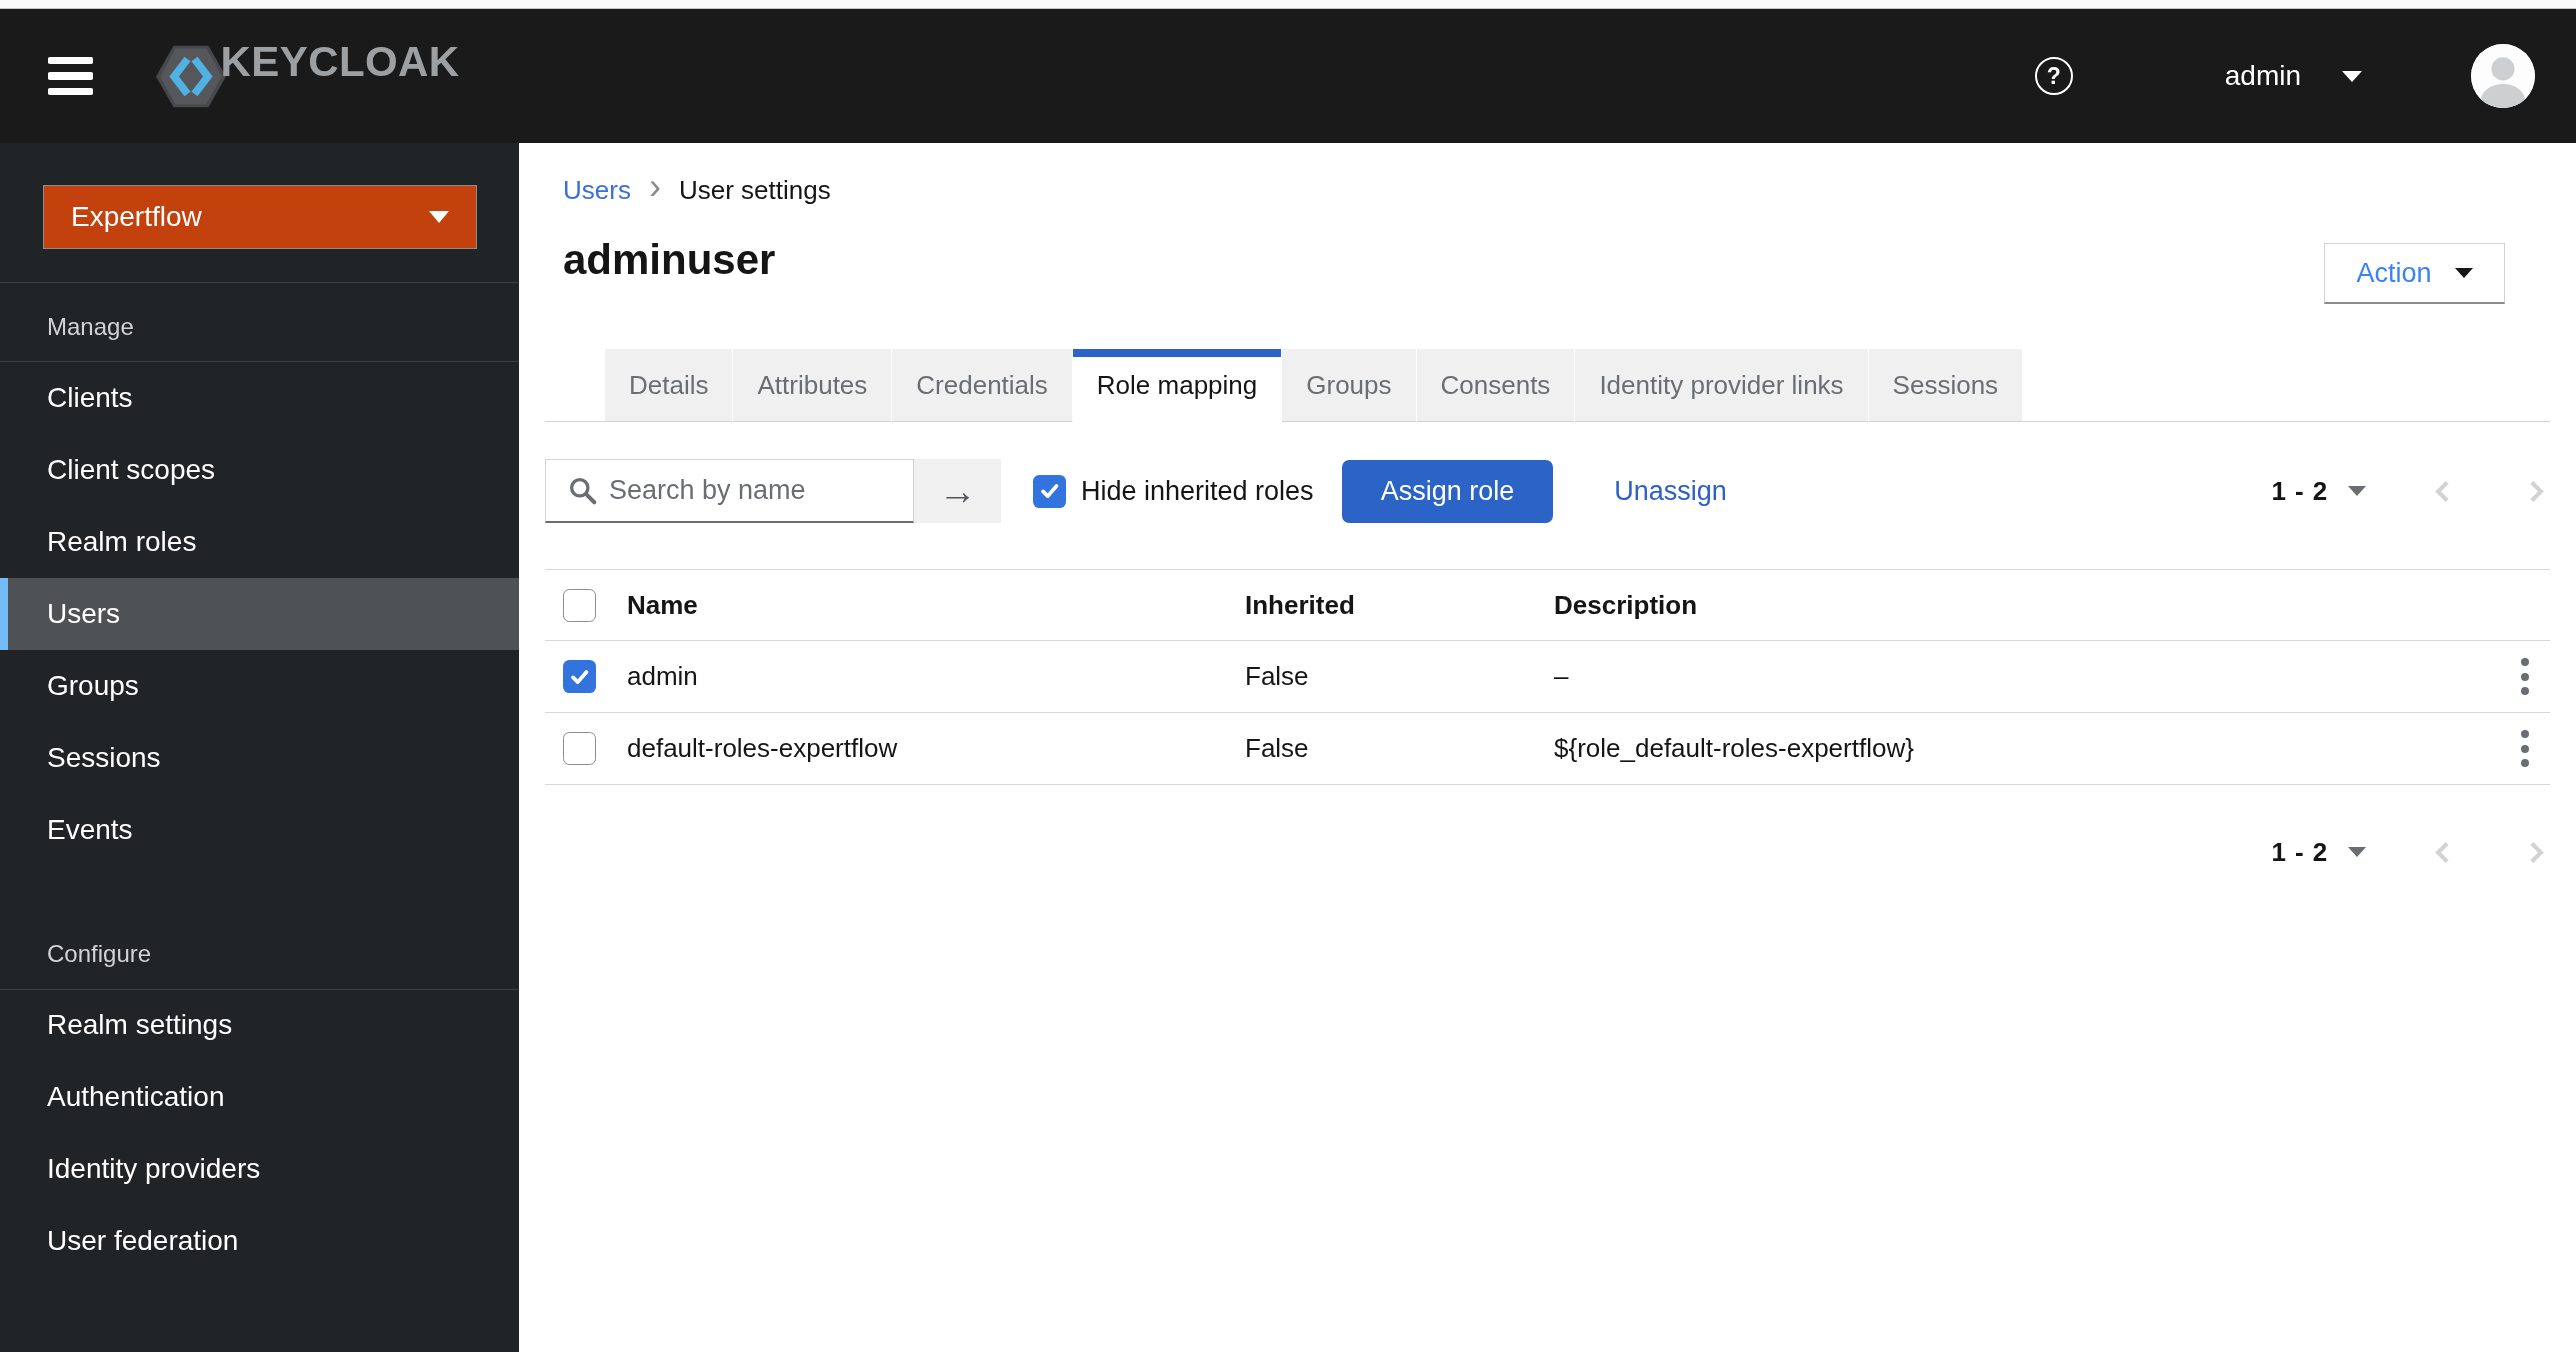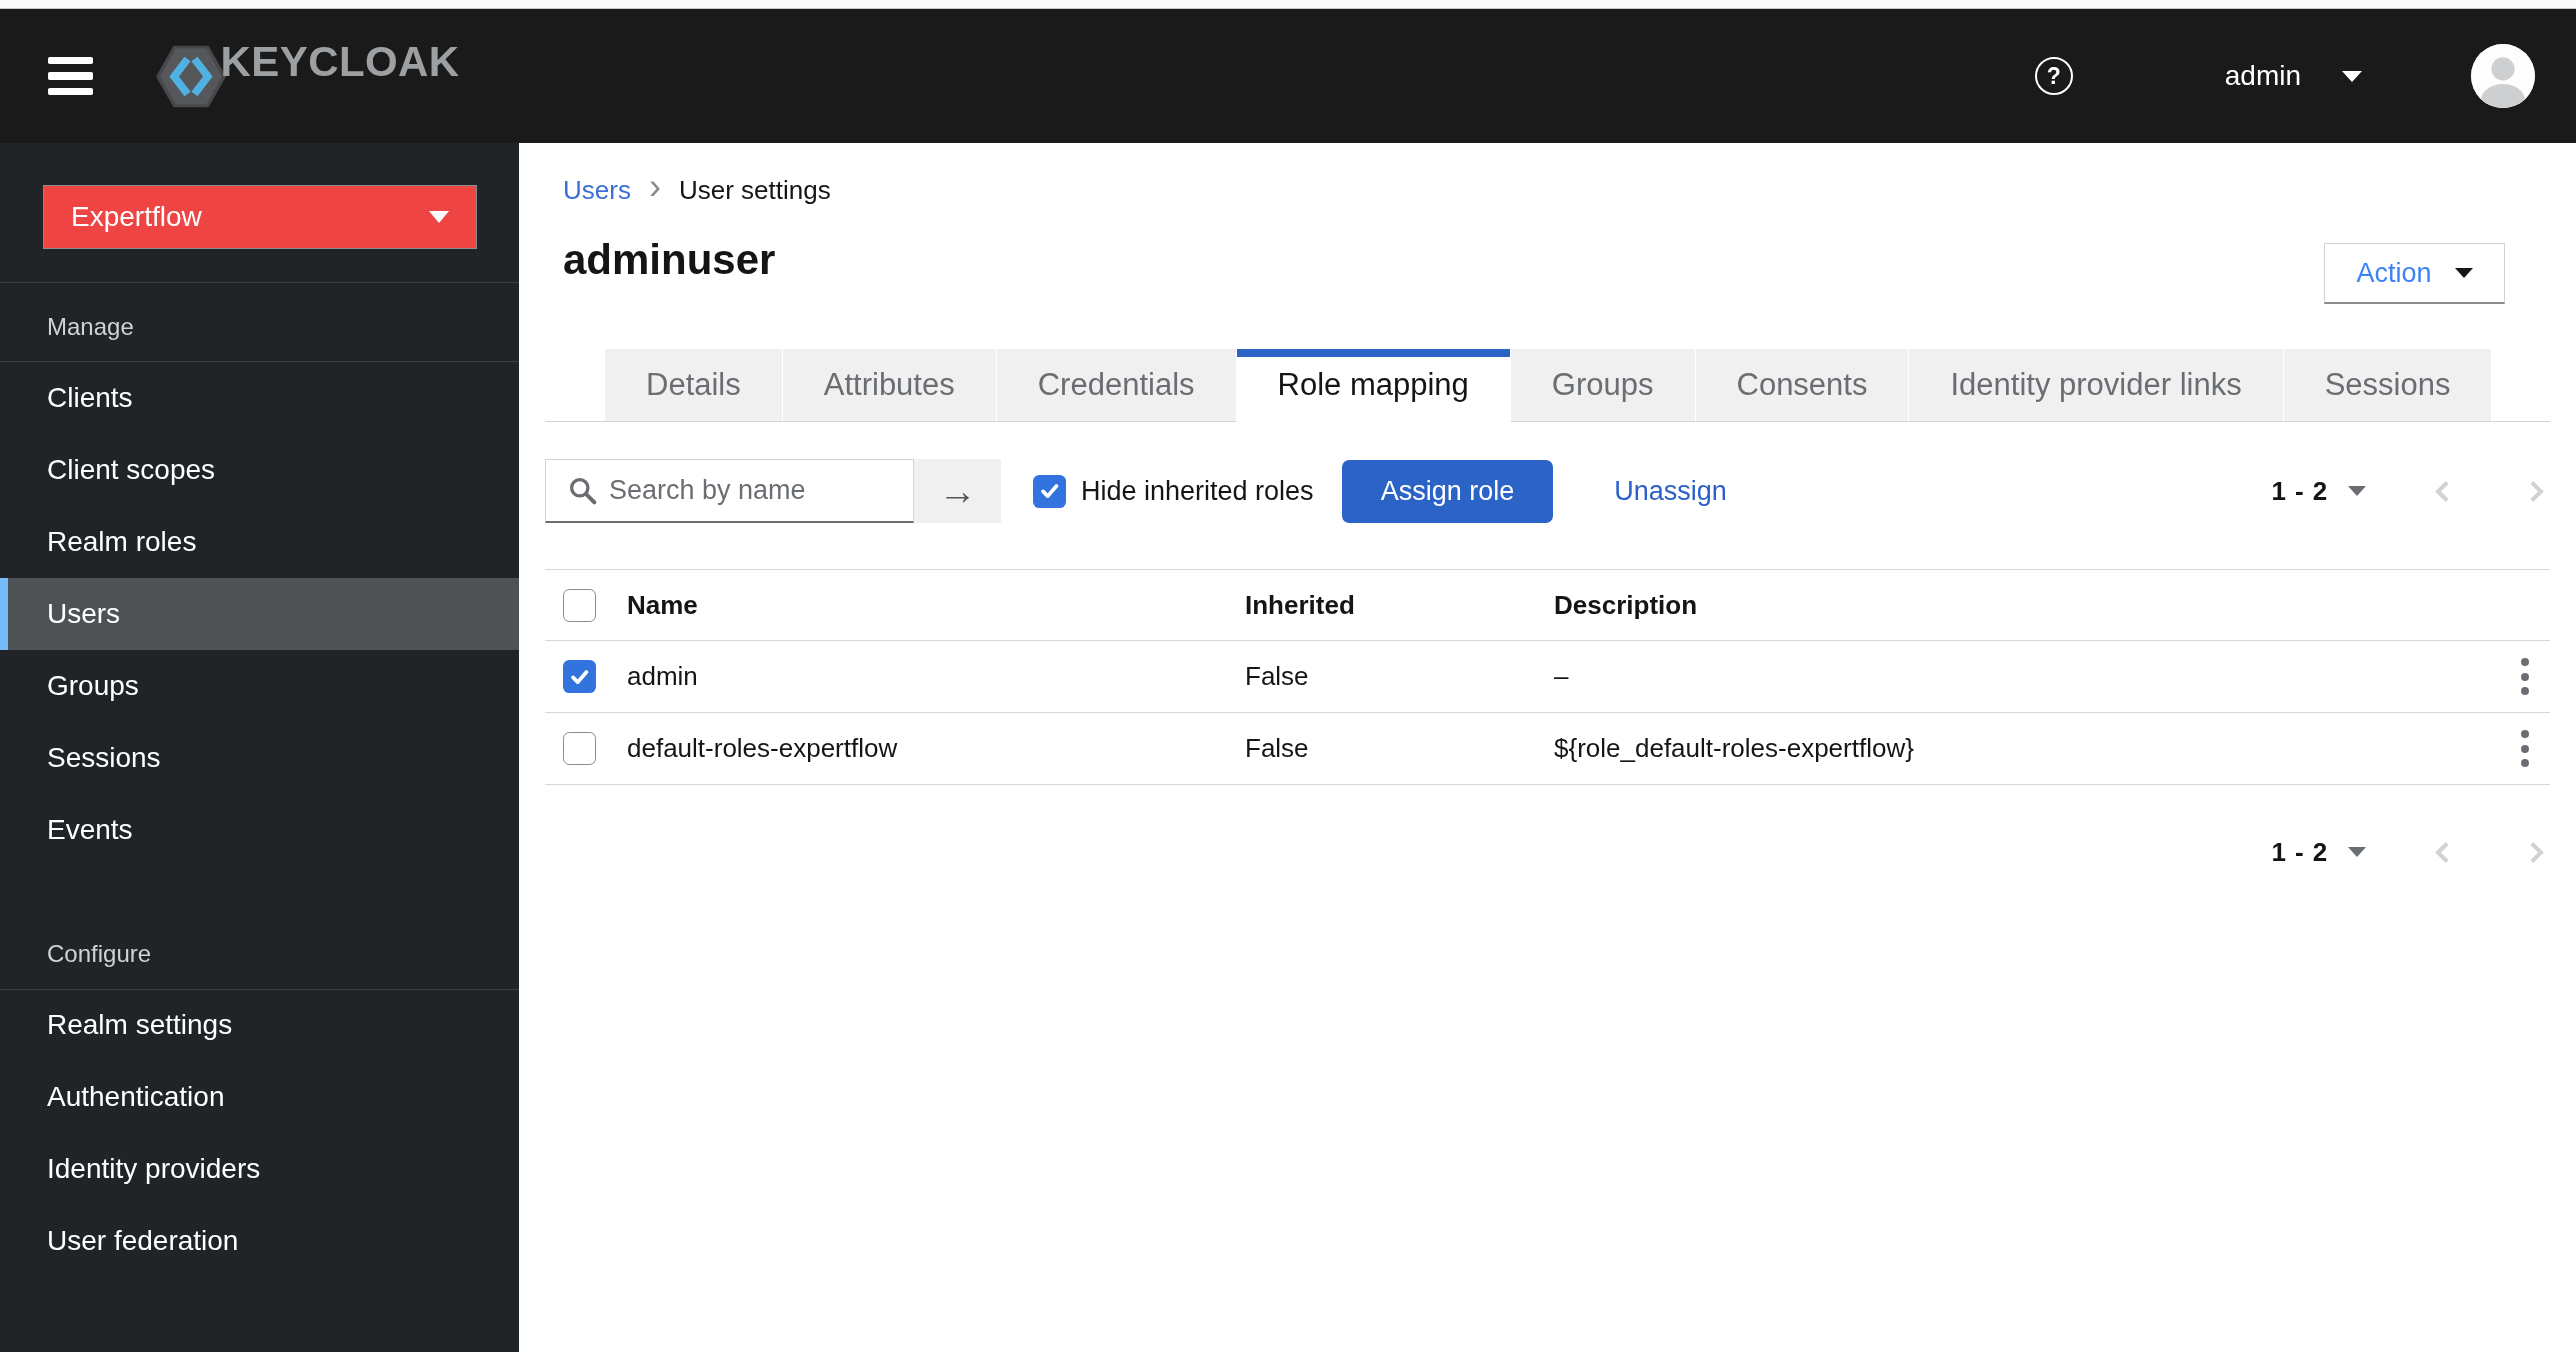--- a/index.html
+++ b/index.html
@@ -28,21 +28,21 @@
   .caret { width:0; height:0; border-left:10px solid transparent;
     border-right:10px solid transparent; border-top:11.6px solid #fff; }
   .user-caret { margin-left:41px; }
   .avatar { width:64px; height:64px; border-radius:50%; overflow:hidden;
     margin-left:109px; background:#fdfdfd; }
 
   
   .sidebar { position:absolute; left:0; top:143px; width:519px; bottom:0;
     background:#212427; }
   .realm-selector { position:absolute; left:43px; top:42px; width:434px; height:64px;
-    border:1.8px solid #8a8d90; background:#ef4444; display:flex; align-items:center;
+    border:1.8px solid #8a8d90; background:#c2410c; display:flex; align-items:center;
     padding:0 27px; cursor:pointer; }
   .realm-selector .label { color:#fff; font-size:28px; }
   .realm-selector .caret { margin-left:auto; border-left-width:10.7px;
     border-right-width:10.7px; border-top-width:12.5px; }
   .sb-line { position:absolute; left:0; right:0; height:0.9px; background:#3c3f42; }
   .sb-title { position:absolute; left:47px; height:45px; line-height:45px;
     color:#d2d2d2; font-size:24px; }
   .nav { position:absolute; left:0; right:0; list-style:none; }
   .nav-item { height:72px; line-height:72px; padding-left:47px; color:#fff;
     font-size:28px; cursor:pointer; }
@@ -63,21 +63,21 @@
     background:#fff; border:0.9px solid #d2d2d2; border-bottom:2.7px solid #8a8d90;
     display:flex; align-items:center; justify-content:center; gap:23px;
     font-size:27px; color:#3b82f6; cursor:pointer; }
   .action-btn .caret { border-top-color:#151515; border-left-width:9px;
     border-right-width:9px; border-top-width:10.7px; }
 
   
   .tabs-row { position:absolute; left:26px; right:26px; top:206px; height:73px;
     display:flex; padding-left:60px; border-bottom:0.9px solid #d2d2d2; }
   .tab { height:73px; margin-bottom:-0.9px; background:#f0f0f0; color:#6a6e73;
-    font-size:31px; display:flex; align-items:center; padding:0 41px;
+    font-size:26px; display:flex; align-items:center; padding:0 24px;
     border-right:1.8px solid #fff; border-bottom:0.9px solid #d2d2d2;
     cursor:pointer; position:relative; }
   .tab.active { background:#fff; color:#151515; border-bottom:0.9px solid #fff; }
   .tab.active::before { content:""; position:absolute; left:0; right:0; top:0;
     height:8px; background:#2b63c6; }
 
   
   .toolbar { position:absolute; left:26px; right:26px; top:315px; height:66px;
     display:flex; align-items:center; }
   .search-group { display:flex; height:64px; }

